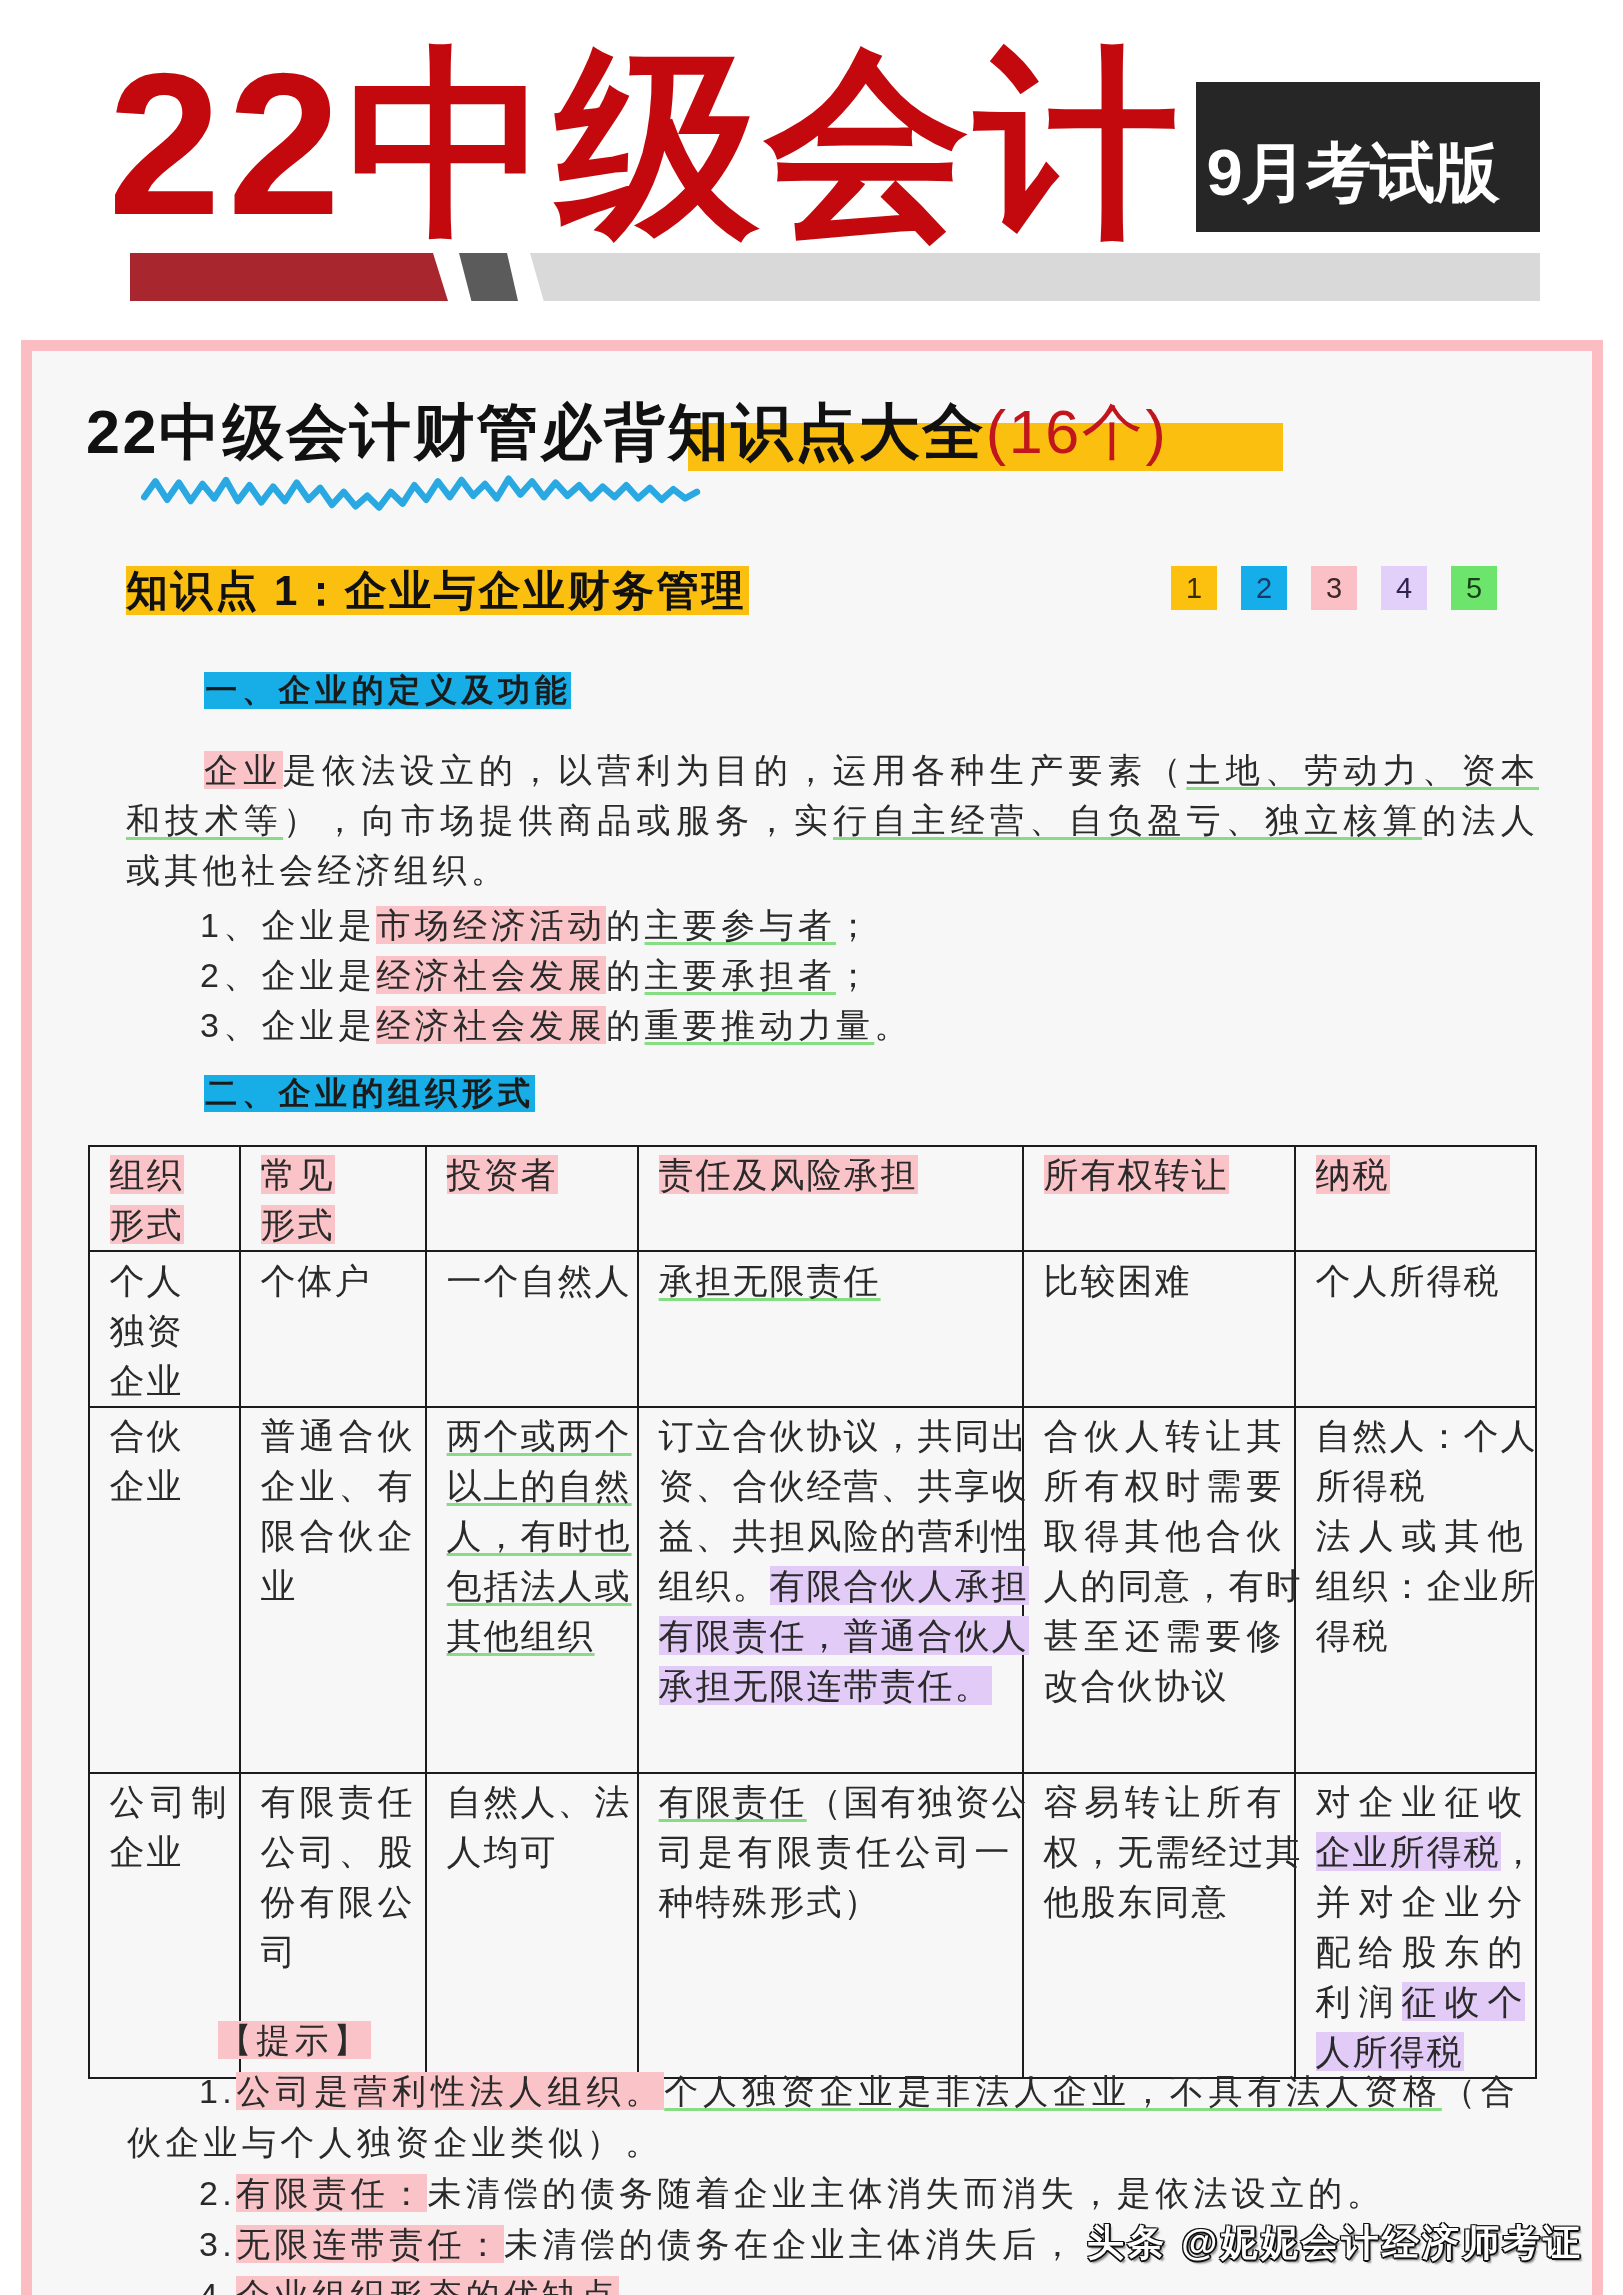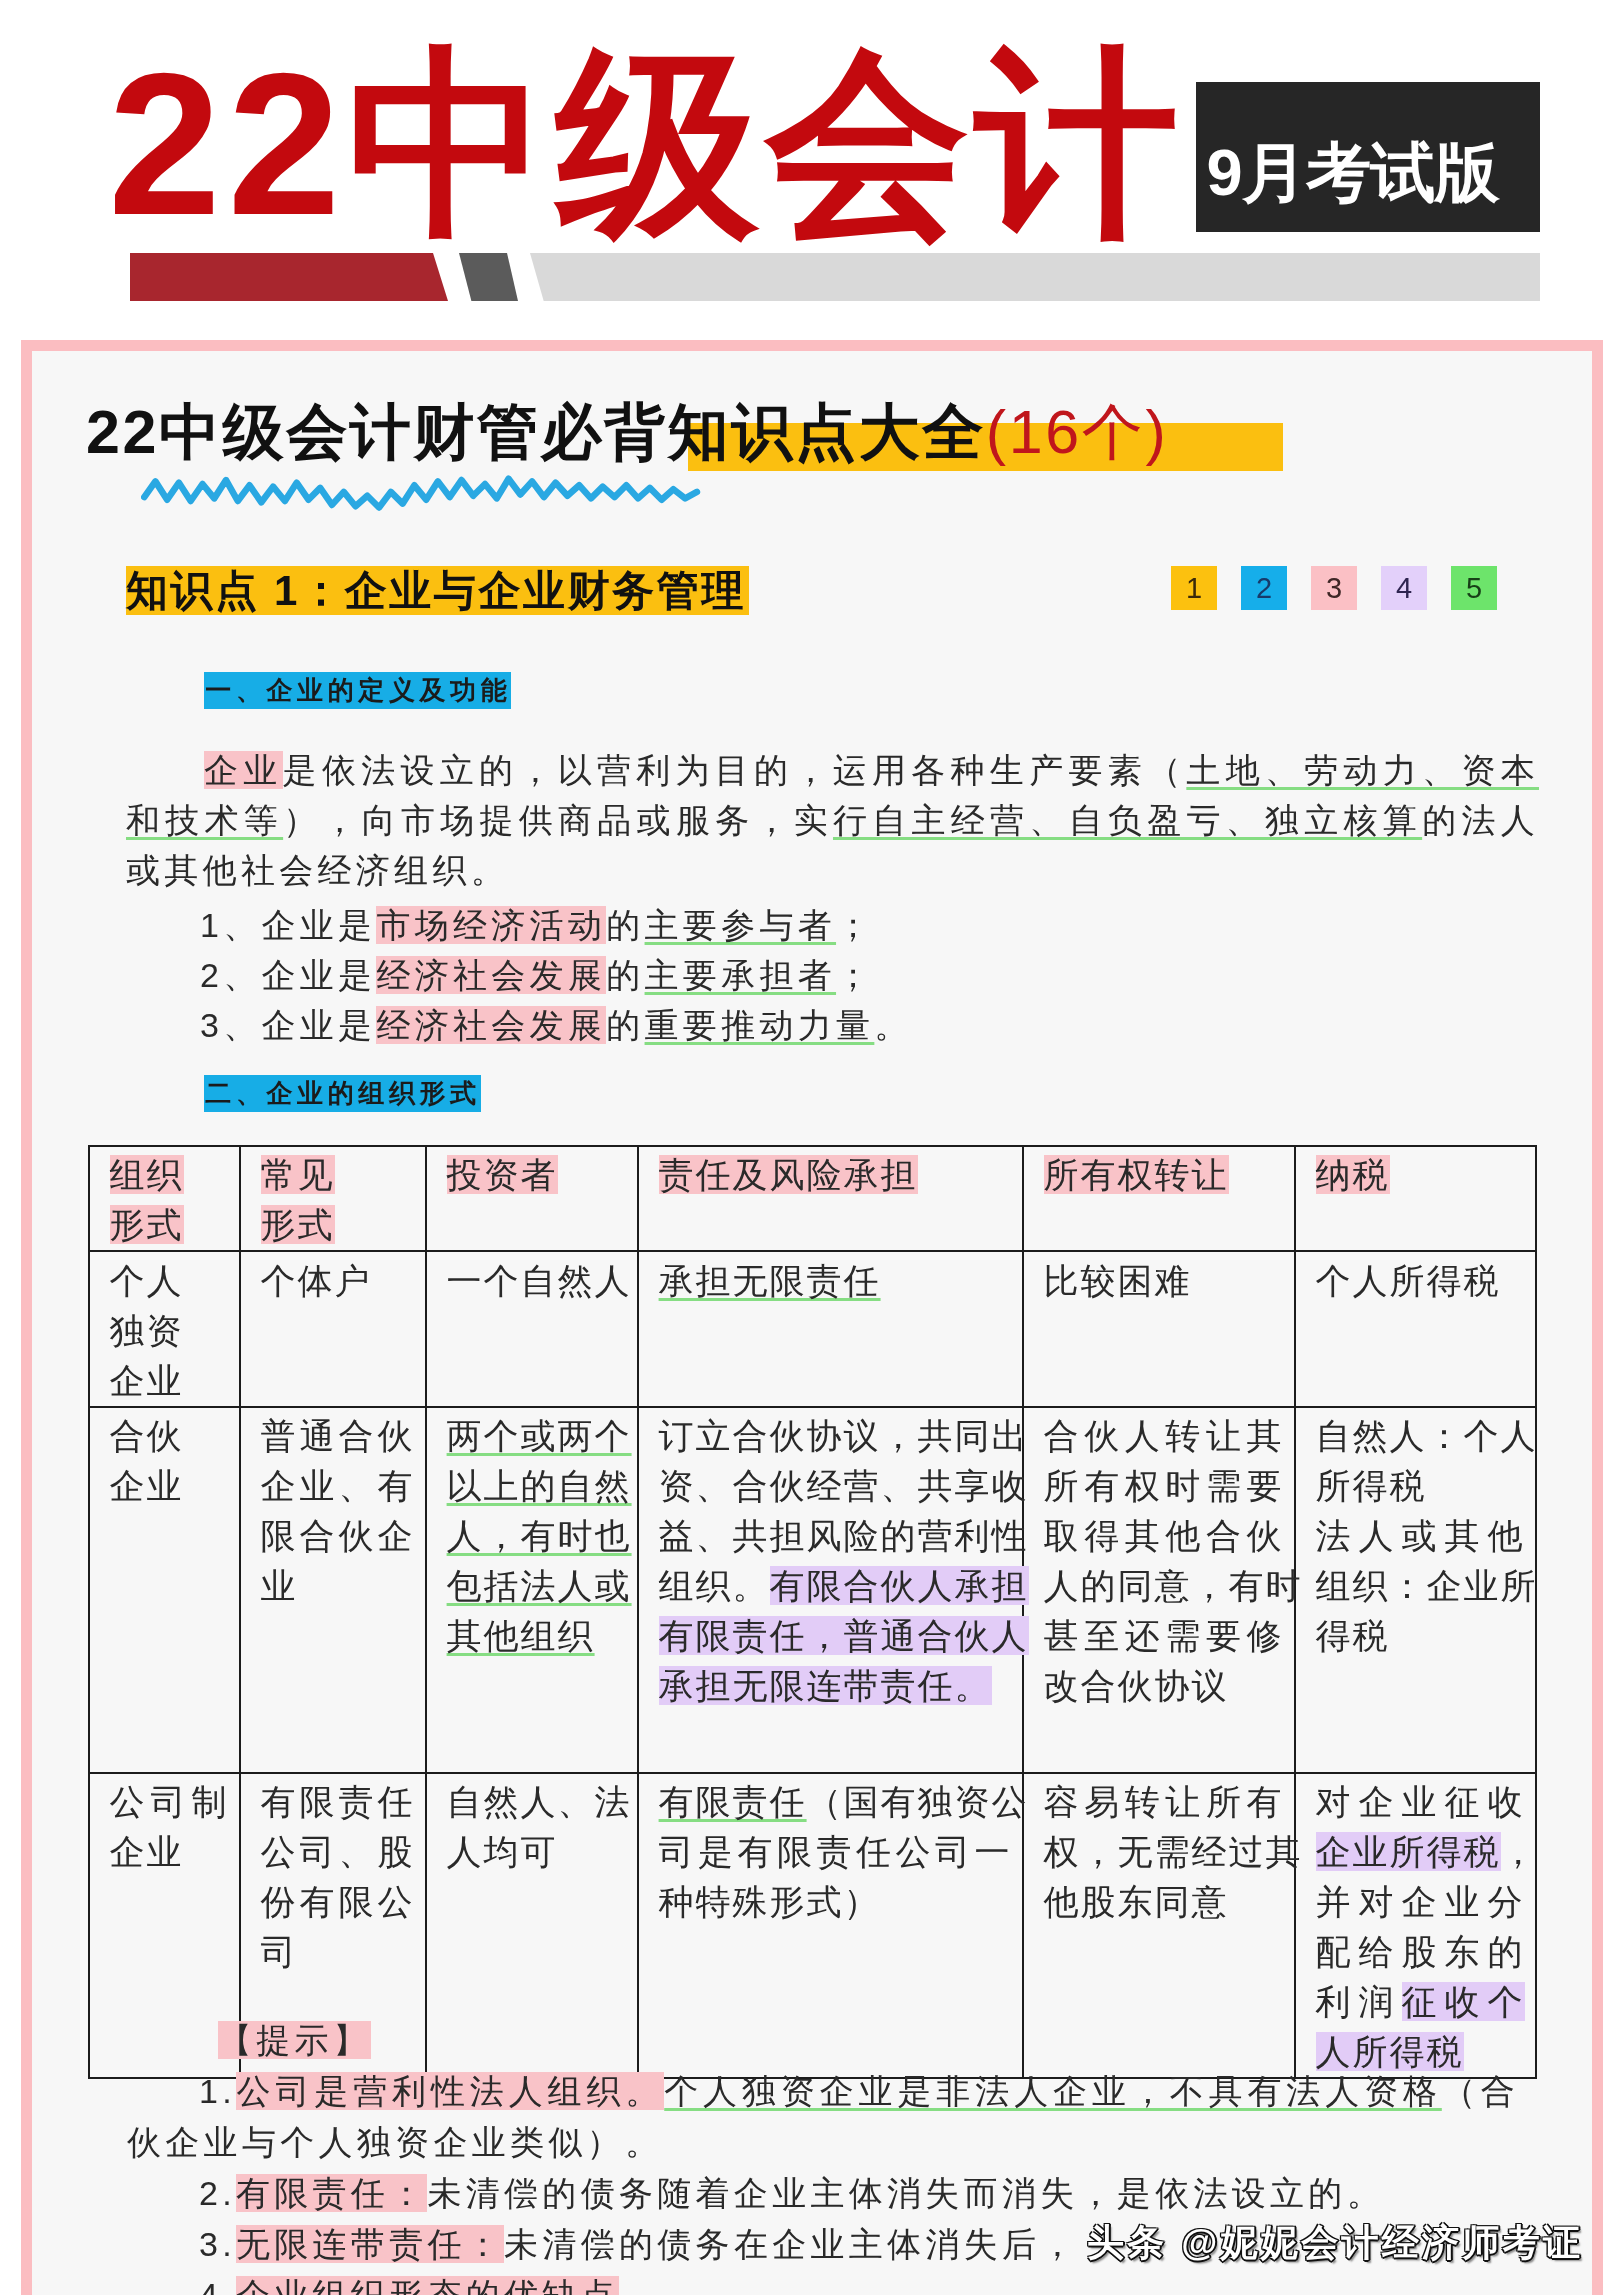--- a/index.html
+++ b/index.html
@@ -25,21 +25,21 @@
 .main-title{left:86px;top:391px;font-size:61px;line-height:82px;font-weight:bold;letter-spacing:2.6px;color:#111111;white-space:nowrap;}
 .mt-red{color:var(--c-count_red,#c0161c);font-weight:normal;}
 .wave{left:141px;top:472px;width:569px;height:41px;}
 
 
 .kp{left:126px;top:566px;height:49px;line-height:49px;font-size:42px;font-weight:bold;letter-spacing:2.6px;color:#111;background:var(--c-yellow_highlight,#fbbf10);padding-right:2.6px;white-space:nowrap;}
 .legend{left:1171px;top:566px;display:flex;gap:24px;}
 .legend-box{width:46px;height:44px;line-height:44px;text-align:center;font-size:29px;}
 
 
-.sec-h{height:37px;line-height:37px;font-size:26px;font-weight:bold;letter-spacing:4.6px;color:#1b1b1b;background:var(--c-blue_heading,#17ade6);padding-left:1.3px;white-space:nowrap;}
+.sec-h{height:37px;line-height:37px;font-size:32px;font-weight:bold;letter-spacing:4.6px;color:#1b1b1b;background:var(--c-blue_heading,#17ade6);padding-left:1.3px;white-space:nowrap;}
 .sec1{left:204px;top:672px;}
 .sec2{left:204px;top:1075px;}
 
 
 .body-text{font-size:34px;letter-spacing:4.3px;color:#2a2a2a;}
 .para{left:126px;top:745px;width:1413px;line-height:50px;}
 .para .ln:first-child{padding-left:78px;}
 .items{left:200px;top:900px;width:1309px;line-height:50px;}
 .tips{left:127px;top:2015px;width:1392px;line-height:51px;}
 .tips .ln:nth-child(1){padding-left:91px;}

